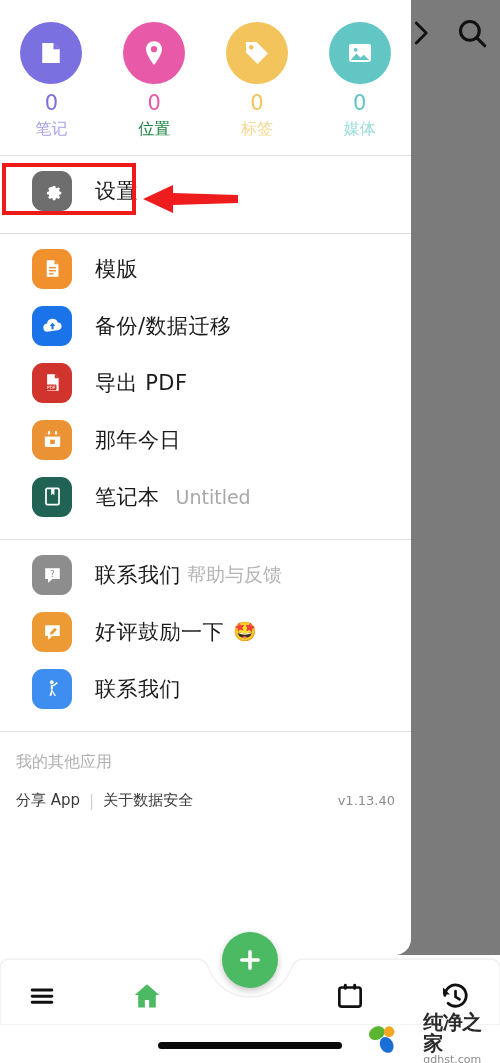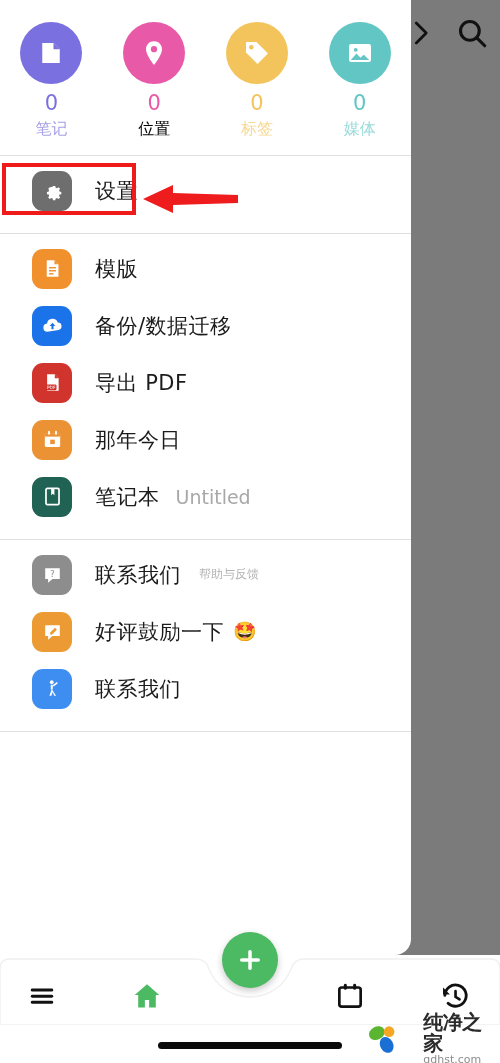--- a/index.html
+++ b/index.html
@@ -117,23 +117,23 @@
     font-size: 21px;
     color: #1b1b1b;
     letter-spacing: .5px;
   }
   .row-sub {
     margin-left: 16px;
     font-size: 19px;
     color: #a8a8a8;
   }
   .row-sub.small {
-    font-size: 12px;
+    font-size: 19px;
     color: #b4b4b4;
-    margin-left: 18px;
+    margin-left: 6px;
     text-align: right;
   }
   .row-emoji {
     margin-left: 9px;
     font-size: 19px;
   }
 
   
   .row.highlight::after {
     content: "";
@@ -293,21 +293,21 @@
       </div>
 
       <div class="stat">
         <div class="stat-bubble" style="background:#e85aa8">
           <svg viewBox="0 0 24 24">
               <path d="M12 2.5c-3.6 0-6.4 2.8-6.4 6.4 0 4.8 6.4 12.6 6.4 12.6s6.4-7.8 6.4-12.6c0-3.6-2.8-6.4-6.4-6.4z" fill="#fff"></path>
               <circle cx="12" cy="8.9" r="2.5" fill="#e85aa8"></circle>
             </svg>
         </div>
         <div class="stat-count" style="color:#e85aa8">0</div>
-        <div class="stat-label" style="color:#000000">位置</div>
+        <div class="stat-label" style="color:#15803d">位置</div>
       </div>
 
       <div class="stat">
         <div class="stat-bubble" style="background:#f4c45c">
           <svg viewBox="0 0 24 24">
               <path d="M3.2 3.2h8.4l9.2 9.2-8.4 8.4-9.2-9.2z" fill="#fff"></path>
               <circle cx="7.4" cy="7.4" r="1.8" fill="#f4c45c"></circle>
             </svg>
         </div>
         <div class="stat-count" style="color:#f4c45c">0</div>
@@ -440,20 +440,29 @@
               <path d="M11.2 12.6l-2.4 7h2l1.4-4 1.5 4h2z" fill="#fff"></path>
               <path d="M12.2 8.6l4.4-3.4 1 1.4-4.4 3.4z" fill="#fff"></path>
             </svg>
         </div>
         <div class="row-label">联系我们</div>
       </div>
     </div>
 
     <div class="divider"></div>
 
+    <div class="footer-block">
+      <div class="other-apps">我的其他应用</div>
+      <div class="footer-links">
+        <span>分享 App</span>
+        <span class="footer-sep">|</span>
+        <span>关于数据安全</span>
+        <span class="footer-version">v1.13.40</span>
+      </div>
+    </div>
   </div>
 
   <svg class="anno-arrow" viewBox="0 0 95 30">
     <path d="M0 15 L30 1 L30 9 L95 11 L95 19 L30 21 L30 29 Z" fill="#ee1c1c"></path>
   </svg>
 
   <div class="bottom-nav">
     <svg class="nav-notch" viewBox="0 0 500 70" preserveAspectRatio="none">
       <path d="M0 14 Q0 4 10 4 L196 4 Q206 4 209 14 A44 44 0 0 0 291 14 Q294 4 304 4 L490 4 Q500 4 500 14 L500 70 L0 70 Z" fill="#ffffff" stroke="#f0f0f0" stroke-width="1.4"></path>
     </svg>

